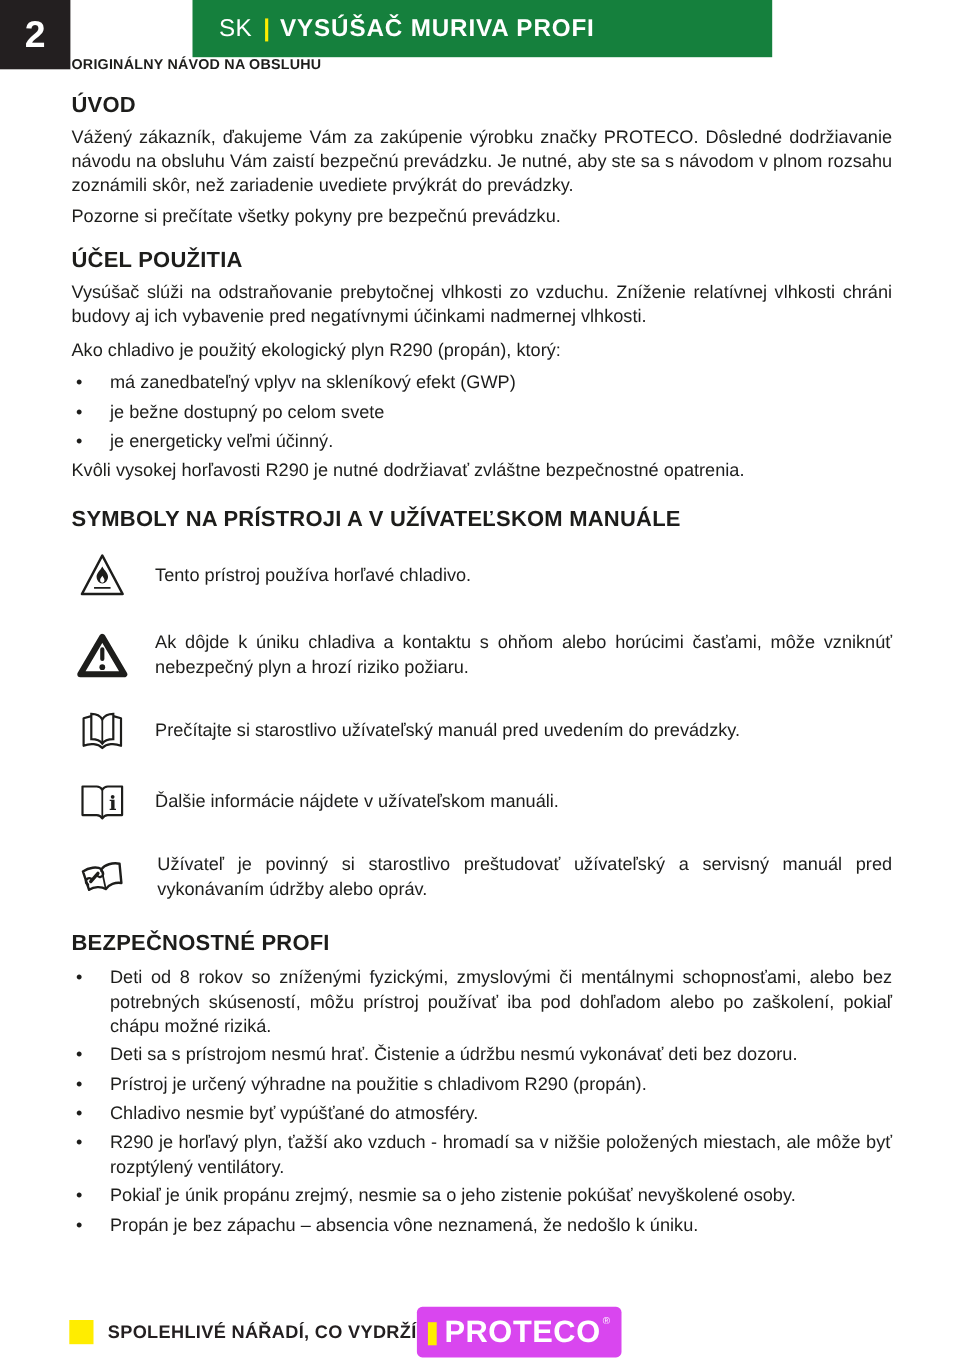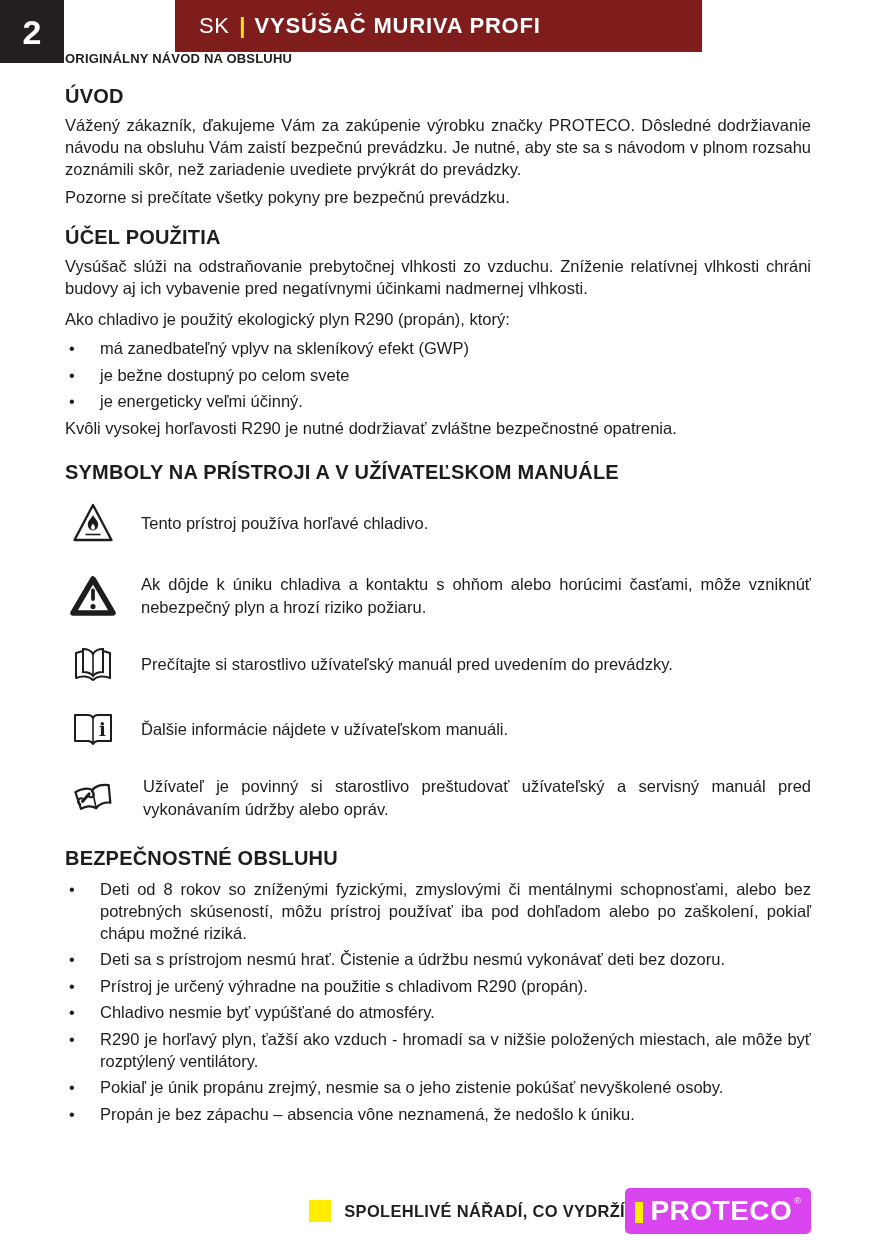--- a/index.html
+++ b/index.html
@@ -18,21 +18,21 @@
     width: 64px; height: 63px;
     background: #231f20;
     display: flex; align-items: center; justify-content: center;
   }
   .page-number-box span {
     color: #fff; font-weight: bold; font-size: 34px; line-height: 1;
   }
   .title-bar {
     position: absolute; left: 175px; top: 0;
     width: 527px; height: 52px;
-    background: #7f1d1d;
+    background: #15803d;
     display: flex; align-items: center;
     padding-left: 24px;
     color: #fff;
   }
   .title-bar .lang { font-size: 22px; font-weight: normal; letter-spacing: 0.5px; }
   .title-bar .sep { color: #ffed00; font-weight: bold; font-size: 22px; margin: 0 9px 0 10px; }
   .title-bar .doc-title { font-size: 22px; font-weight: bold; letter-spacing: 0.8px; }
 
   
   .content {
@@ -81,21 +81,21 @@
   }
   .symbol-text {
     flex: 1;
     font-size: 16.5px; line-height: 23px;
   }
   .symbol-text.justified { text-align: justify; }
 
   
   .footer {
     position: absolute; left: 63px; top: 1188px; width: 748px;
-    display: flex; align-items: center; justify-content: flex-end;
+    display: flex; align-items: center; justify-content: flex-start;
   }
   .slogan { display: flex; align-items: center; }
   .slogan .yellow-square {
     width: 22px; height: 22px; background: #ffed00; margin-right: 13px;
   }
   .slogan .slogan-text {
     font-size: 16.5px; font-weight: bold; letter-spacing: 0.3px; color: #231f20;
   }
   .brand-logo {
     background: #d946ef; border-radius: 5px;
@@ -201,21 +201,21 @@
           <line x1="25" y1="12" x2="25" y2="30.5" stroke="#1d1d1b" stroke-width="1.6"></line>
           <path d="M13 21 L21 15" stroke="#1d1d1b" stroke-width="3" stroke-linecap="round"></path>
           <path d="M11 23.5 a3 3 0 1 1 3.5 -3.8" fill="none" stroke="#1d1d1b" stroke-width="2"></path>
           <path d="M23.5 12.8 a3 3 0 1 1 -3.8 3.4" fill="none" stroke="#1d1d1b" stroke-width="2"></path>
         </g>
       </svg>
     </div>
     <div class="symbol-text justified">Užívateľ je povinný si starostlivo preštudovať užívateľský a servisný manuál pred vykonávaním údržby alebo opráv.</div>
   </div>
 
-  <h2 class="section-heading mt-safety">BEZPEČNOSTNÉ OBSLUHU</h2>
+  <h2 class="section-heading mt-safety">BEZPEČNOSTNÉ PROFI</h2>
   <ul class="bullet-list" style="margin-top:8px;">
     <li class="justified">Deti od 8 rokov so zníženými fyzickými, zmyslovými či mentálnymi schopnosťami, alebo bez potrebných skúseností, môžu prístroj používať iba pod dohľadom alebo po zaškolení, pokiaľ chápu možné riziká.</li>
     <li>Deti sa s prístrojom nesmú hrať. Čistenie a údržbu nesmú vykonávať deti bez dozoru.</li>
     <li>Prístroj je určený výhradne na použitie s chladivom R290 (propán).</li>
     <li>Chladivo nesmie byť vypúšťané do atmosféry.</li>
     <li class="justified">R290 je horľavý plyn, ťažší ako vzduch - hromadí sa v nižšie položených miestach, ale môže byť rozptýlený ventilátory.</li>
     <li>Pokiaľ je únik propánu zrejmý, nesmie sa o jeho zistenie pokúšať nevyškolené osoby.</li>
     <li>Propán je bez zápachu – absencia vône neznamená, že nedošlo k úniku.</li>
   </ul>
 

